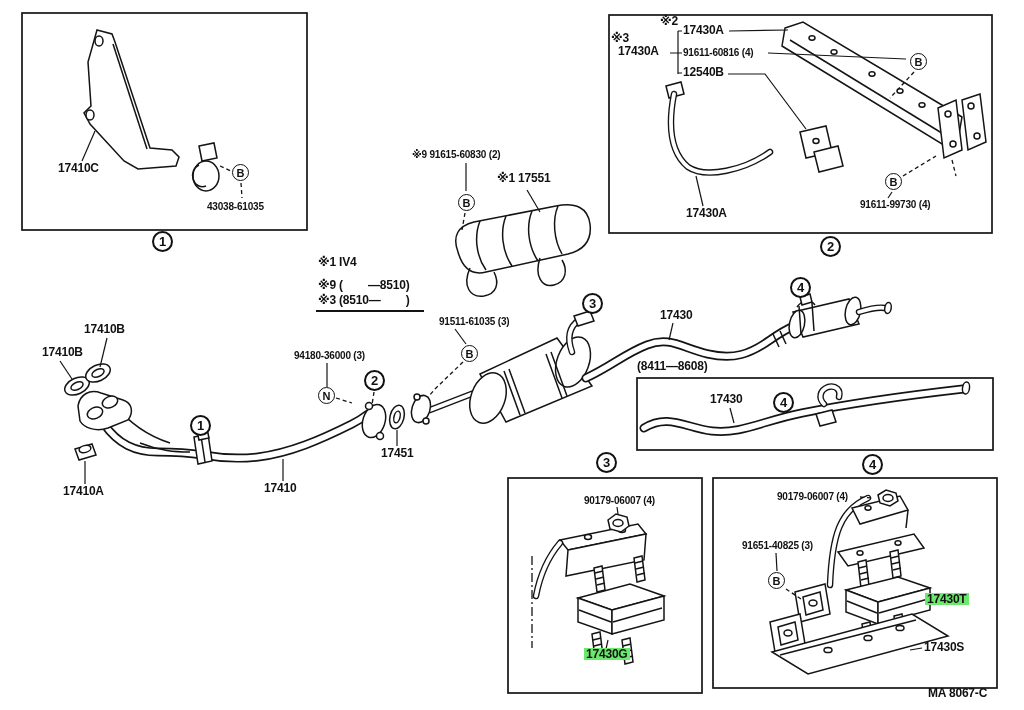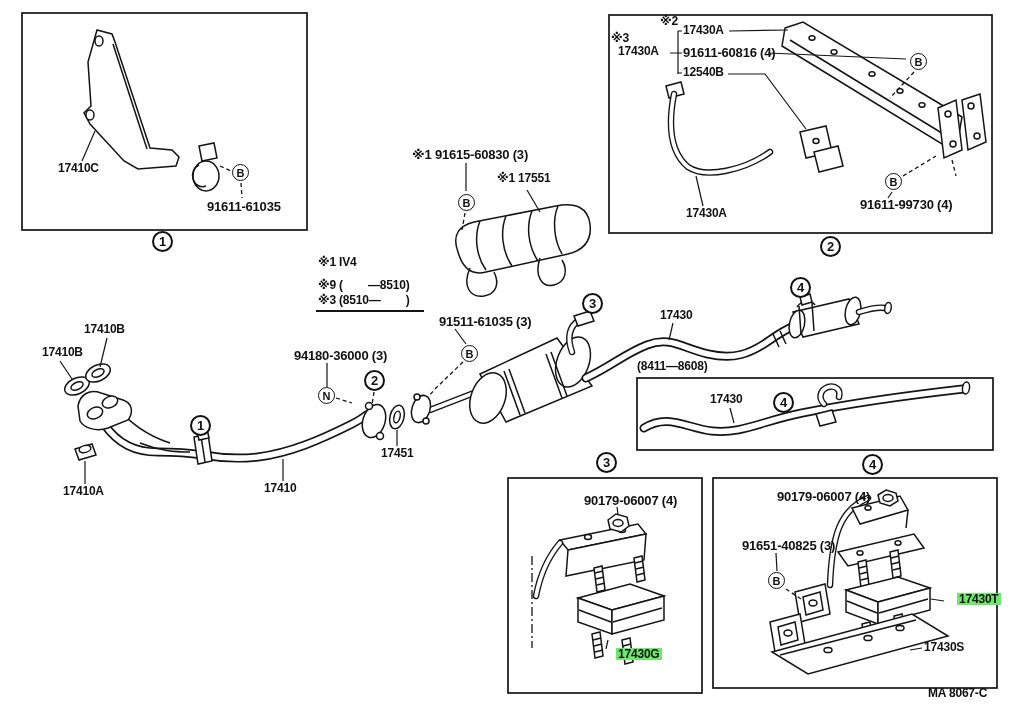--- a/index.html
+++ b/index.html
@@ -1,22 +1,22 @@
 <!DOCTYPE html>
 <html style="--hl: #6ce86c;"><head>
 <meta charset="utf-8">
 <style>
   html,body{margin:0;padding:0;background:#fff;}
   .stage{position:relative;width:1024px;height:710px;background:#ffffff;overflow:hidden;
          font-family:"Liberation Sans","DejaVu Sans",sans-serif;}
   svg.art{position:absolute;left:0;top:0;}
   .lbl{position:absolute;font-weight:bold;font-size:12px;line-height:12px;color:#111;
        letter-spacing:-0.2px;white-space:pre;}
-  .lbl.sm{font-size:13px;}
-  .hl{background:var(--hl,#6ce86c);padding:0 2px;margin-left:32px;}
+  .lbl.sm{font-size:10px;}
+  .hl{background:var(--hl,#6ce86c);padding:0 2px;}
   .marker{position:absolute;width:17px;height:17px;border:1.6px solid #111;border-radius:50%;
           background:#fff;display:flex;align-items:center;justify-content:center;
           font-weight:bold;font-size:11px;color:#111;box-sizing:border-box;}
   .callout{position:absolute;width:21px;height:21px;border:2px solid #111;border-radius:50%;
            background:#fff;display:flex;align-items:center;justify-content:center;
            font-weight:bold;font-size:13px;color:#111;box-sizing:border-box;}
   .ln{stroke:#141414;stroke-width:1.5;fill:none;}
   .part{stroke:#141414;stroke-width:1.5;fill:#fff;}
   .dash{stroke:#141414;stroke-width:1.3;fill:none;stroke-dasharray:4 3;}
   .dashdot{stroke:#141414;stroke-width:1.3;fill:none;stroke-dasharray:9 3 2 3;}
@@ -272,37 +272,37 @@
     <polygon class="part" points="772,652 912,614 948,636 808,674"></polygon>
     <path class="ln" d="M780,655 L916,620"></path>
     <ellipse class="part" cx="828" cy="650" rx="4" ry="2.6"></ellipse>
     <ellipse class="part" cx="868" cy="638" rx="4" ry="2.6"></ellipse>
     <ellipse class="part" cx="900" cy="628" rx="4" ry="2.6"></ellipse>
     <line class="lead" x1="910" y1="650" x2="922" y2="648"></line>
   </g>
 </svg>
 
 <div class="lbl" style="left:58px;top:162px">17410C</div>
-<div class="lbl sm" style="left:207px;top:201px">91611-61035</div>
+<div class="lbl sm" style="left:207px;top:201px">43038-61035</div>
 <div class="marker" style="left:232px;top:164px">B</div>
 <div class="callout" style="left:152px;top:231px">1</div>
 
 <div class="lbl" style="left:660px;top:15px">※2</div>
 <div class="lbl" style="left:683px;top:24px">17430A</div>
 <div class="lbl" style="left:611px;top:32px">※3</div>
 <div class="lbl" style="left:618px;top:45px">17430A</div>
 <div class="lbl sm" style="left:683px;top:47px">91611-60816 (4)</div>
 <div class="lbl" style="left:683px;top:66px">12540B</div>
 <div class="marker" style="left:910px;top:53px">B</div>
 <div class="marker" style="left:885px;top:173px">B</div>
 <div class="lbl sm" style="left:860px;top:199px">91611-99730 (4)</div>
 <div class="lbl" style="left:686px;top:207px">17430A</div>
 <div class="callout" style="left:820px;top:236px">2</div>
 
-<div class="lbl sm" style="left:412px;top:149px">※1 91615-60830 (3)</div>
+<div class="lbl sm" style="left:412px;top:149px">※9 91615-60830 (2)</div>
 <div class="marker" style="left:458px;top:194px">B</div>
 <div class="lbl" style="left:497px;top:172px">※1 17551</div>
 
 <div class="lbl" style="left:318px;top:256px">※1 IV4</div>
 <div class="lbl" style="left:318px;top:279px">※9 (        —8510)</div>
 <div class="lbl" style="left:318px;top:294px">※3 (8510—        )</div>
 
 <div class="lbl" style="left:84px;top:323px">17410B</div>
 <div class="lbl" style="left:42px;top:346px">17410B</div>
 <div class="lbl" style="left:63px;top:485px">17410A</div>

